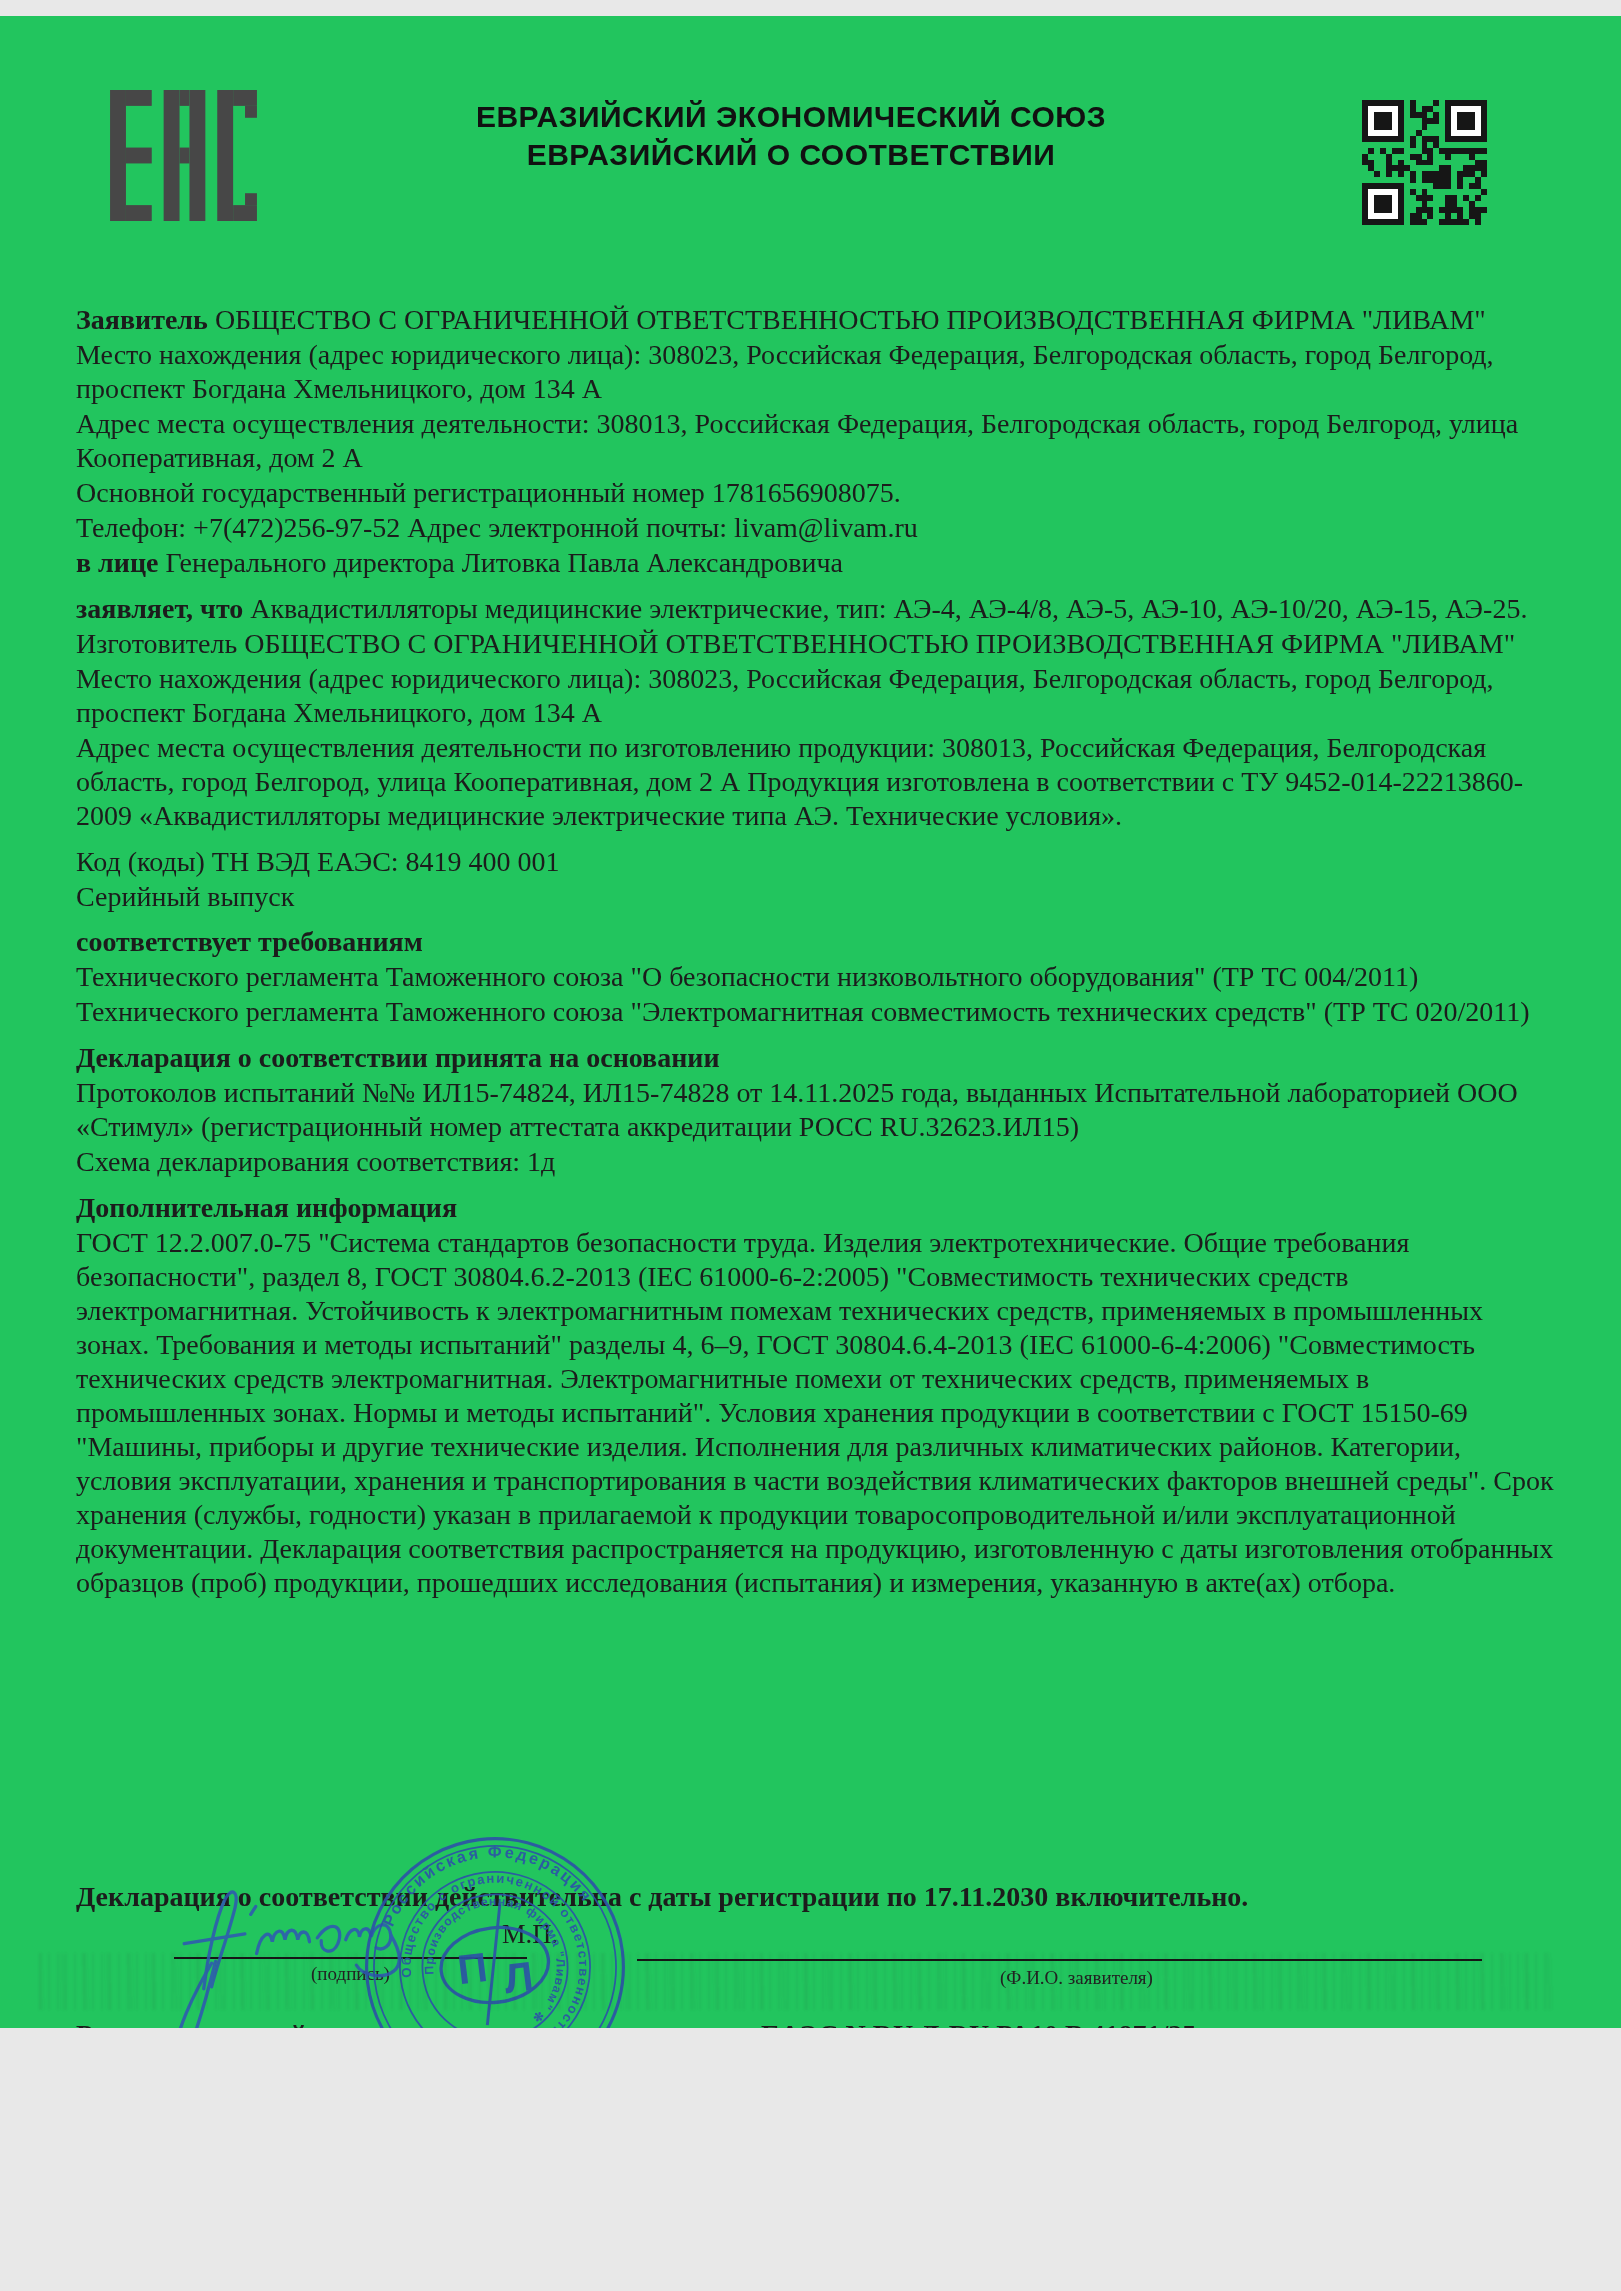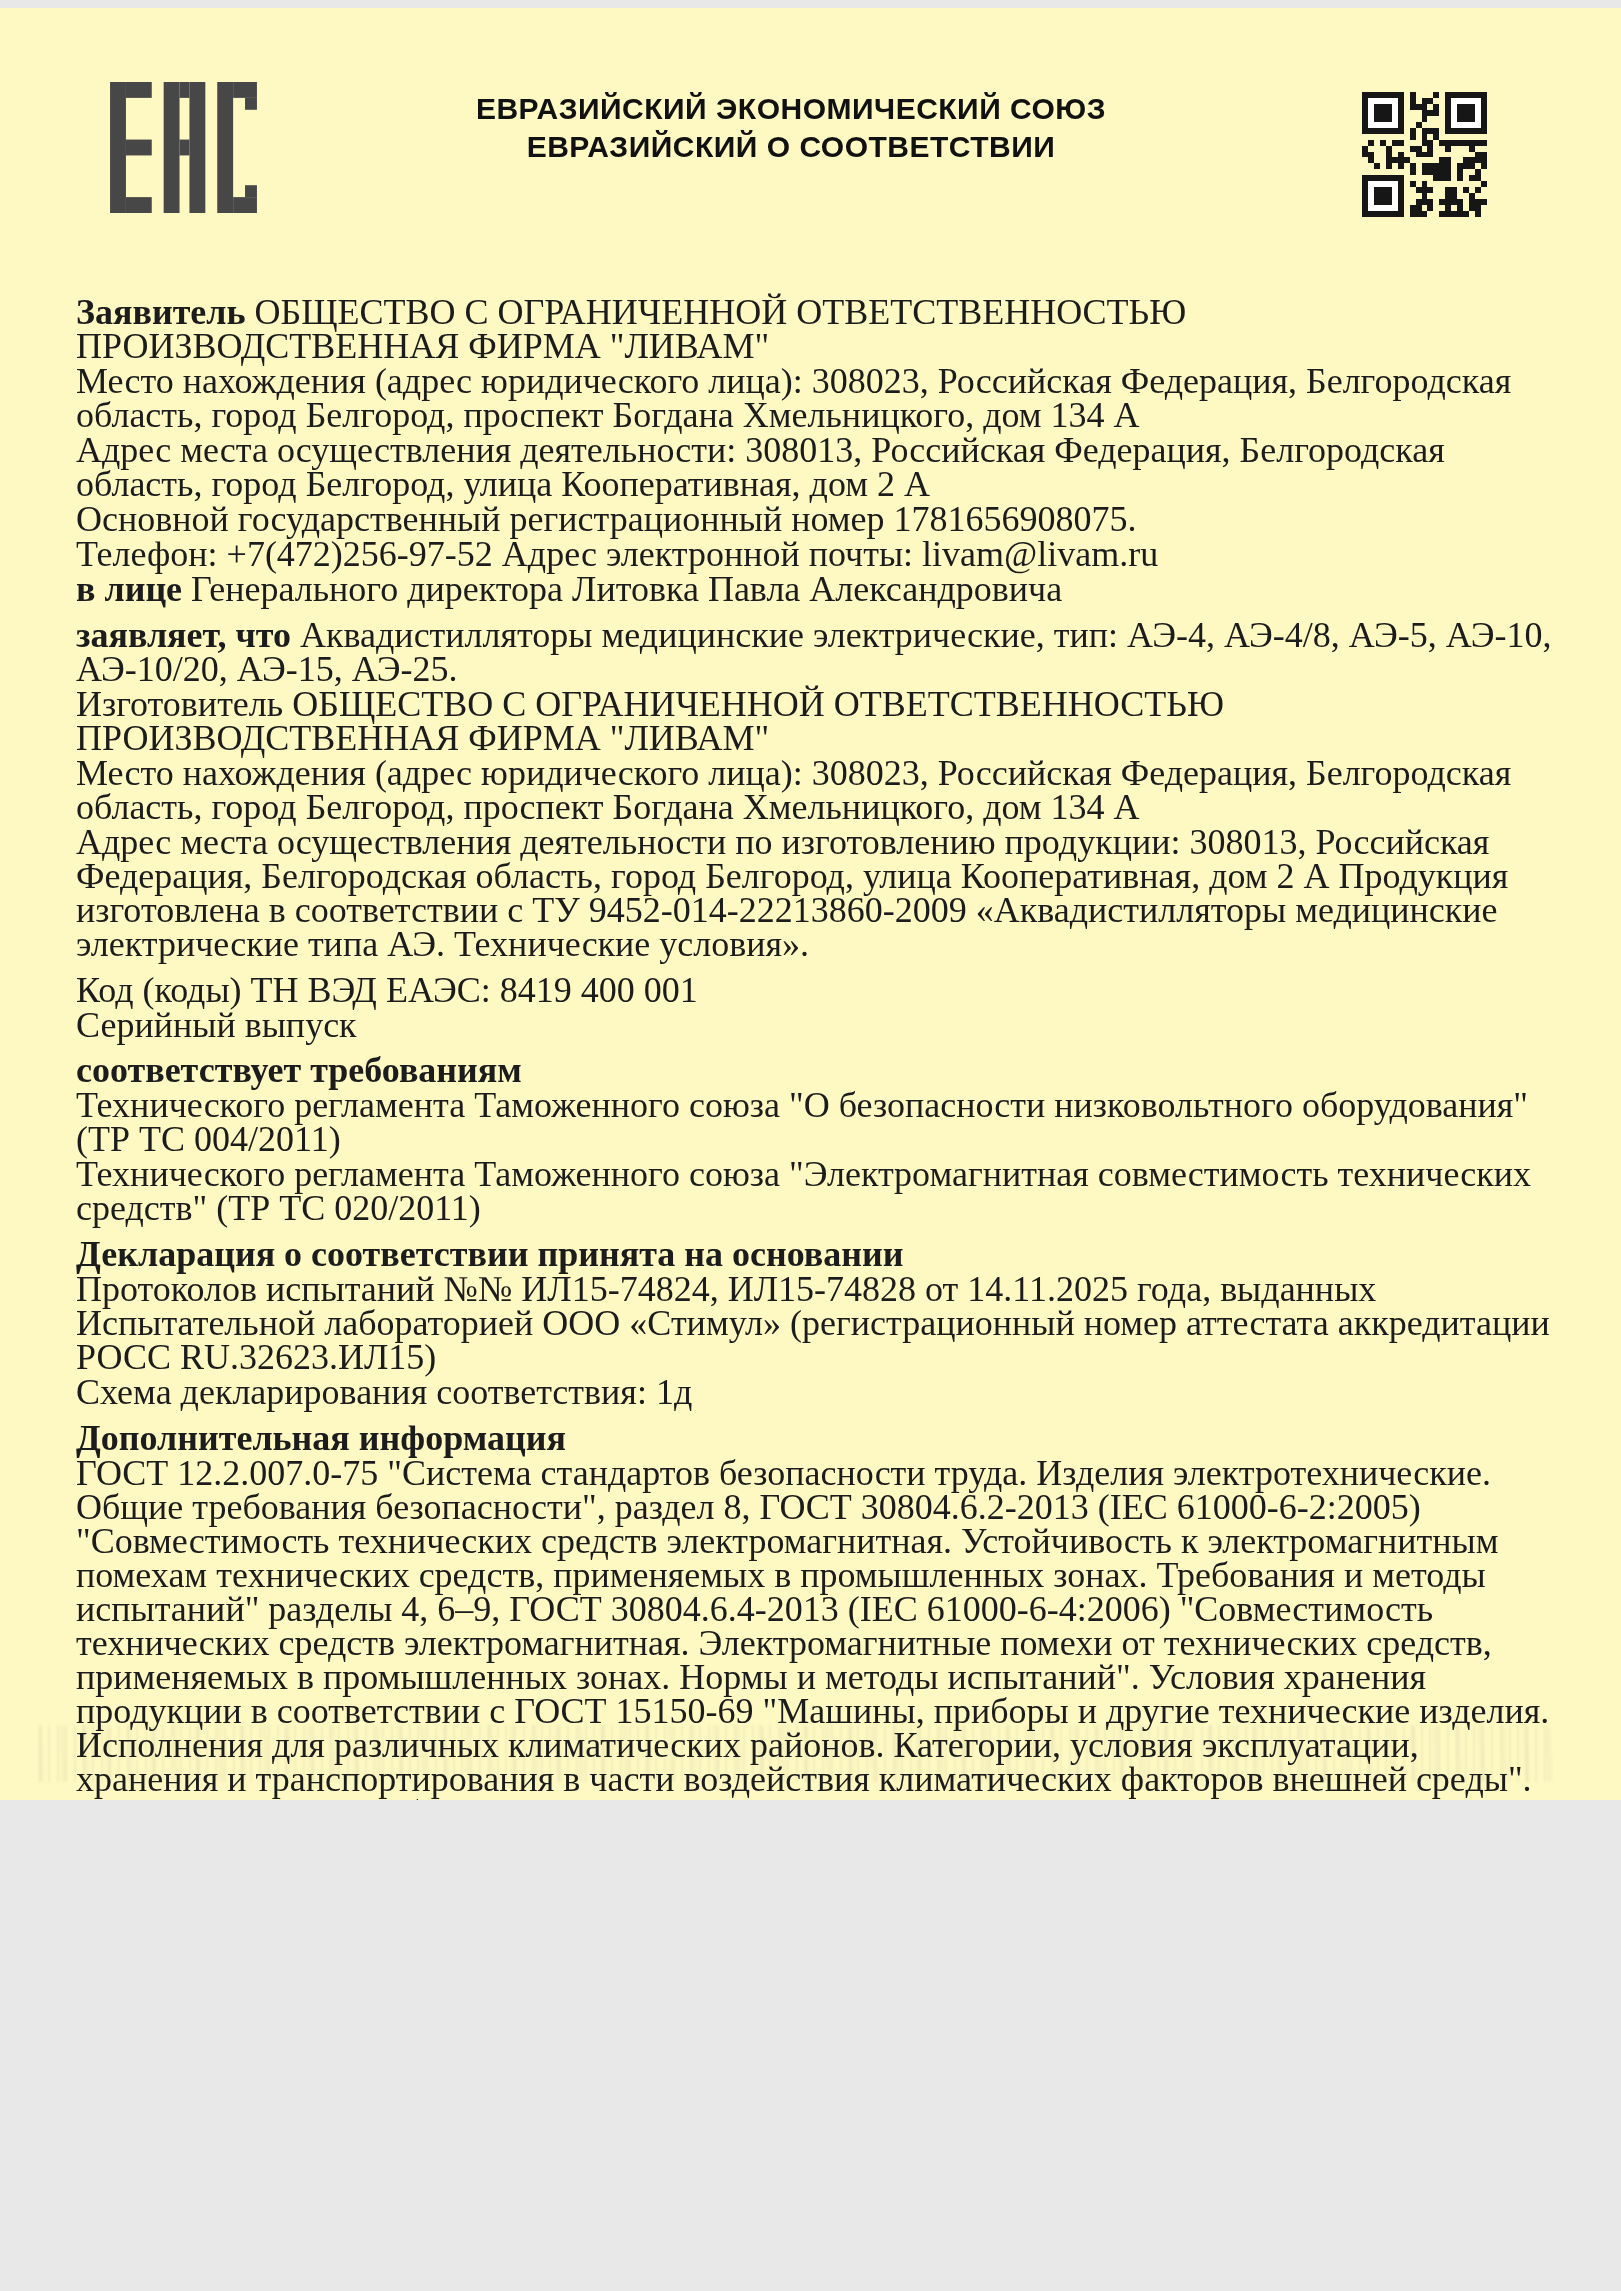--- a/index.html
+++ b/index.html
@@ -1,34 +1,34 @@
 <!DOCTYPE html>
 <html><head>
 <meta charset="utf-8">
 <style>
   html,body{margin:0;padding:0;background:#e8e8e8;}
   .page{
-    position:relative;width:1621px;height:1792px;margin:8px auto;
-    background:#fef9c3;overflow:hidden;
+    position:relative;width:1621px;height:2012px;margin:16px auto;
+    background:#22c55e;overflow:hidden;
     font-family:"Liberation Serif","DejaVu Serif",serif;
     color:#1c1c1c;
   }
   
   .eac{position:absolute;left:110px;top:74px;}
   .hdr-title{
     position:absolute;left:294px;right:333px;top:82px;text-align:center;
     font-family:"Liberation Sans","DejaVu Sans",sans-serif;
     font-weight:bold;font-size:30px;line-height:38px;color:#111;
     letter-spacing:0.5px;
   }
   .qr{position:absolute;left:1362px;top:84px;width:125px;height:125px;}
   
   .doc{
     position:absolute;left:76px;right:66px;top:286px;
-    font-size:36px;line-height:34px;
+    font-size:28px;line-height:34px;
   }
   .doc p{margin:1px 0;}
   .doc p.sec{margin-top:11.8px;}
   .lead{font-weight:bold;}
   
   .tail{position:absolute;left:76px;right:78px;top:1865px;font-size:28px;}
   .validity{font-weight:bold;margin:0;}
   .fio{position:absolute;left:561px;top:39px;width:845px;text-align:center;}
   .ln{position:absolute;border-bottom:2.4px solid #161616;height:0;}
   .ln-sign{left:98px;top:76px;width:353px;}

